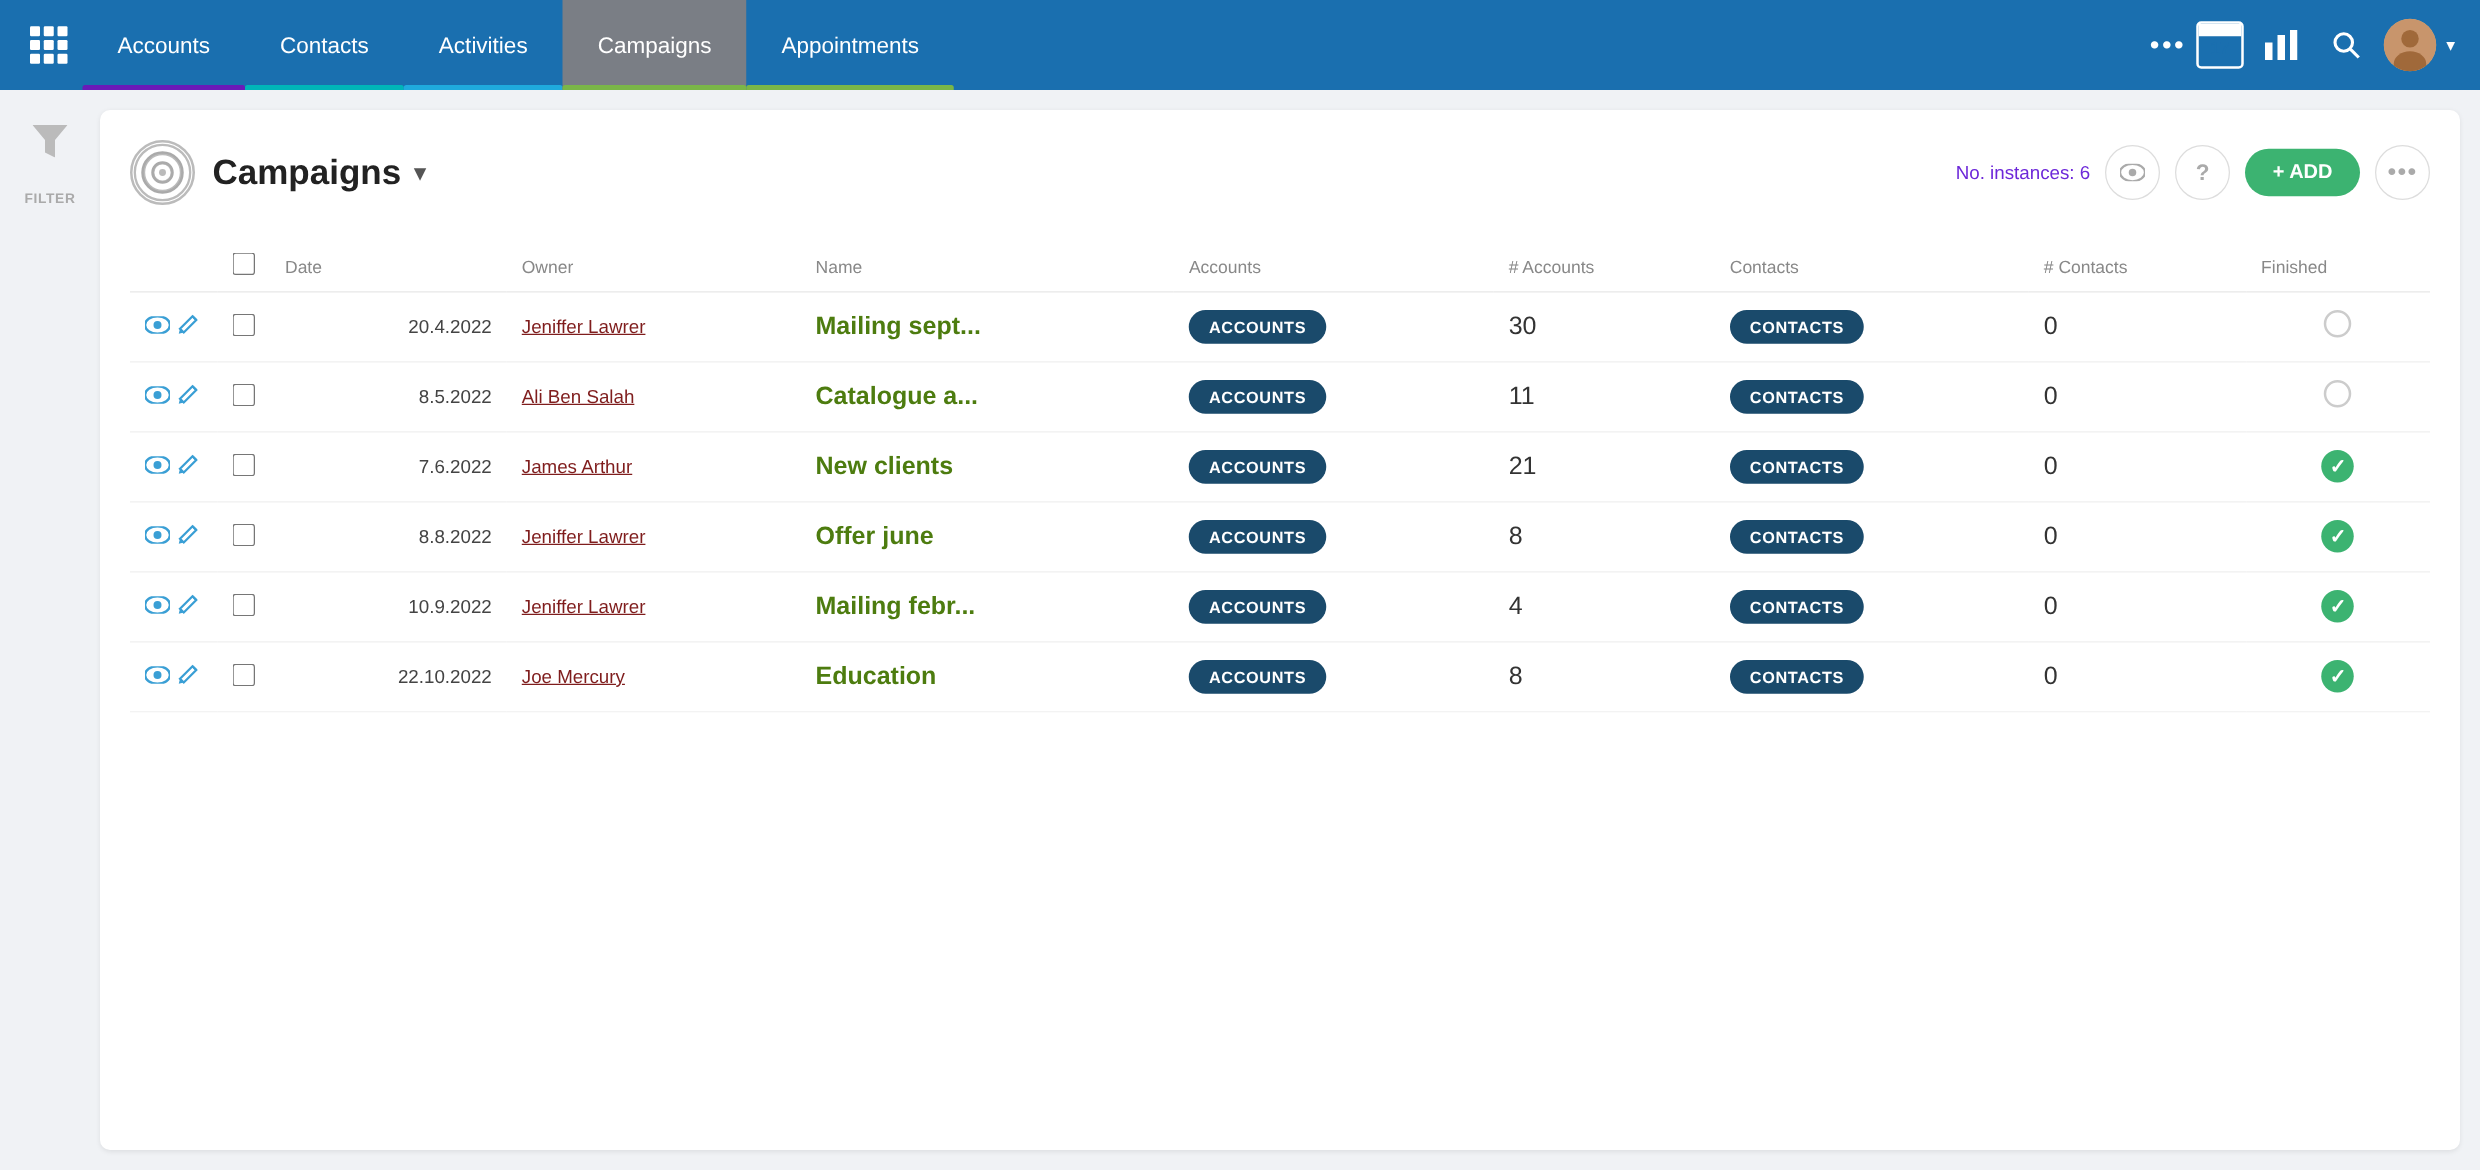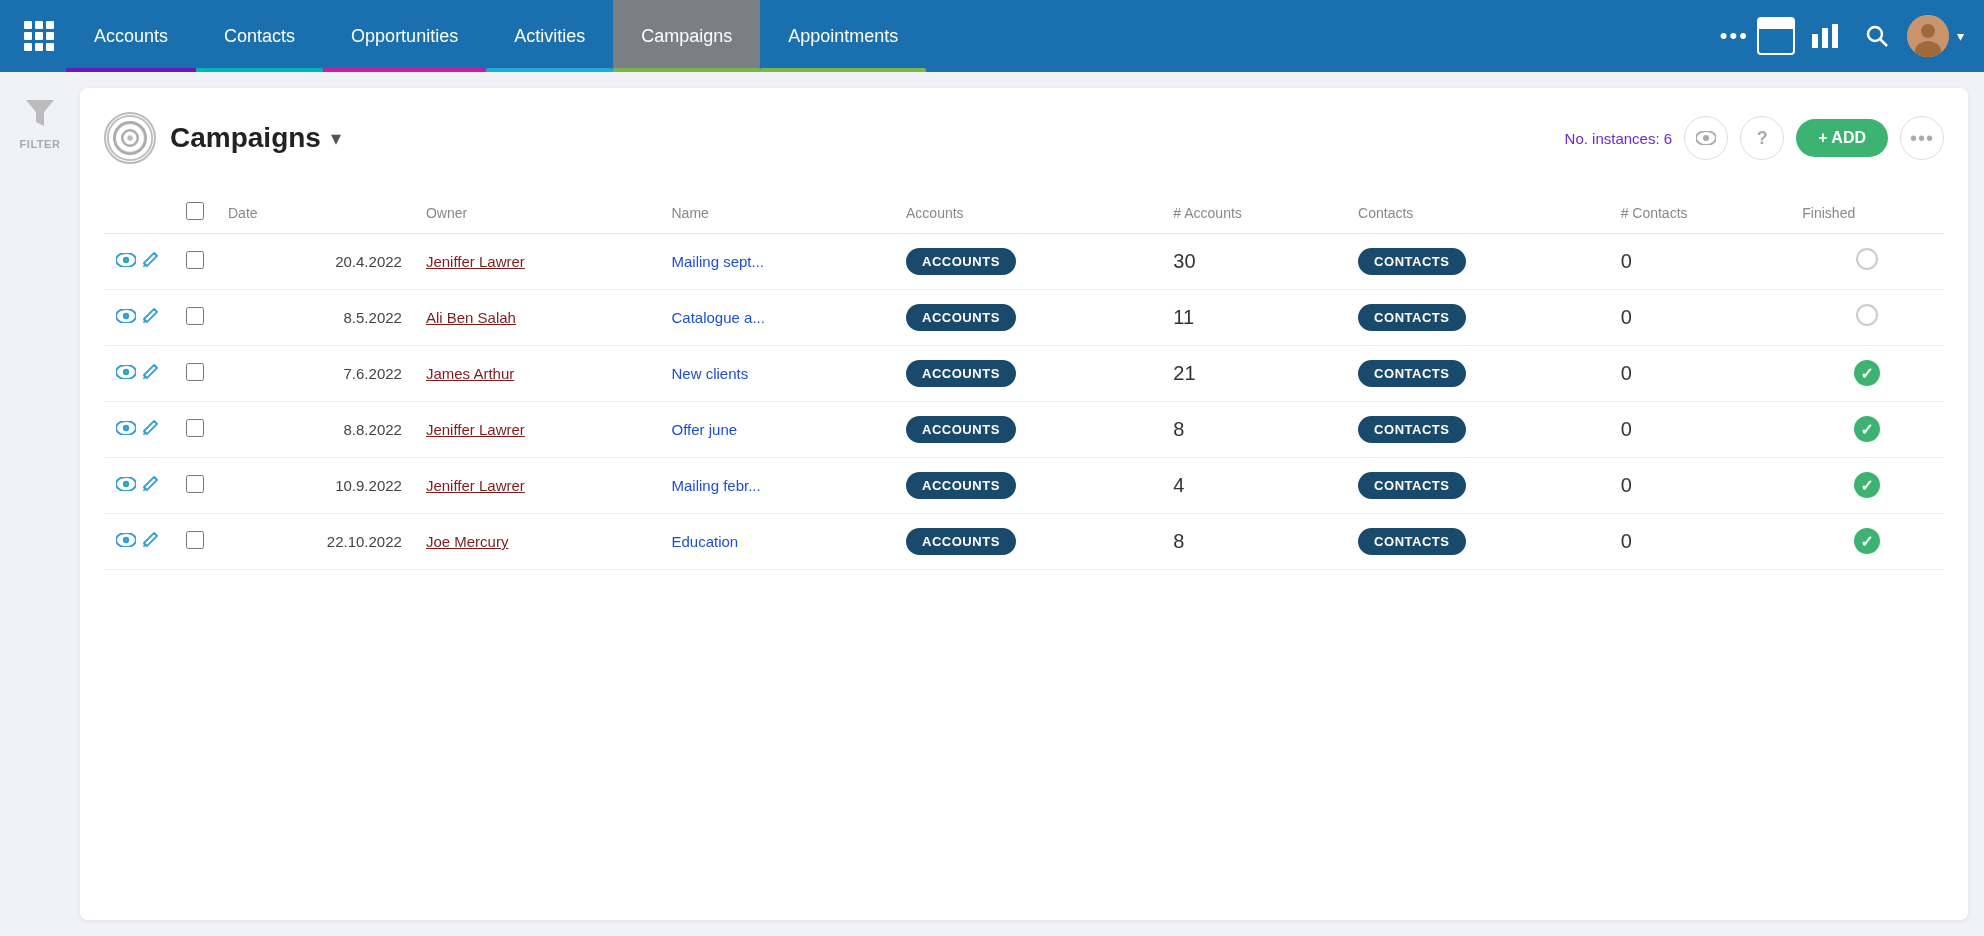--- a/index.html
+++ b/index.html
@@ -98,21 +98,21 @@
     
     .sidebar {
       width: 80px;
       background: #f0f2f5;
       display: flex;
       flex-direction: column;
       align-items: center;
       padding-top: 20px;
     }
     .filter-btn {
-      display: flex; flex-direction: column; align-items: center; gap: 6px;
+      display: flex; flex-direction: column; align-items: center; gap: 20px;
       cursor: pointer; color: #888; font-size: 12px; padding: 8px; text-align: center;
     }
     .filter-icon { font-size: 24px; color: #aaa; }
 
     
     .content {
       flex: 1;
       background: white;
       margin: 16px 16px 16px 0;
       border-radius: 8px;
@@ -220,21 +220,21 @@
     .row-icon { font-size: 18px; cursor: pointer; }
     .eye-icon { color: #3a9fd5; }
     .edit-icon { color: #3a9fd5; }
 
     input[type="checkbox"] {
       width: 18px; height: 18px; cursor: pointer;
       accent-color: #3a9fd5;
     }
     .date-cell { text-align: right; color: #444; font-size: 15px; }
     .owner-link { color: #7f1d1d; text-decoration: underline; cursor: pointer; font-size: 15px; }
-    .name-cell { font-weight: 400; font-size: 15px; color: #1d4ed8; }
+    .name-cell { font-weight: 700; font-size: 20px; color: #4d7c0f; }
     .badge {
       display: inline-block;
       background: #1a4a6b;
       color: white;
       border-radius: 20px;
       padding: 6px 16px;
       font-size: 13px;
       font-weight: 700;
       letter-spacing: 0.04em;
       cursor: pointer;
@@ -276,24 +276,20 @@
     </div>
   </div>
 
   <div class="nav-items">
     <a class="nav-item accounts">
       <span>Accounts</span>
       <div class="underline"></div>
     </a>
     <a class="nav-item contacts">
       <span>Contacts</span>
-      <div class="underline"></div>
-    </a>
-    <a class="nav-item opportunities">
-      <span>Opportunities</span>
       <div class="underline"></div>
     </a>
     <a class="nav-item activities">
       <span>Activities</span>
       <div class="underline"></div>
     </a>
     <a class="nav-item campaigns">
       <span>Campaigns</span>
       <div class="underline"></div>
     </a>

